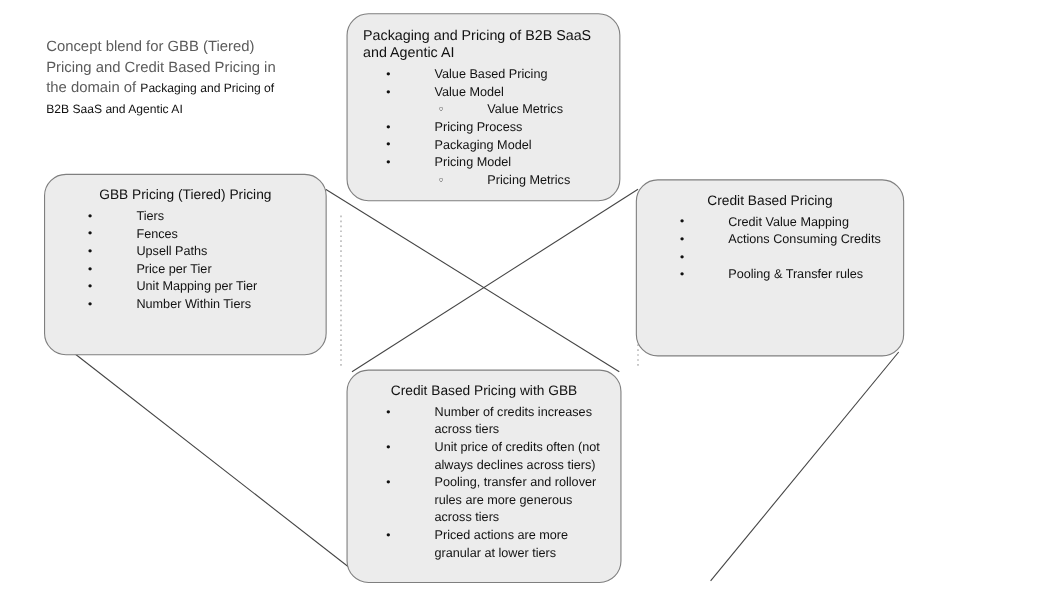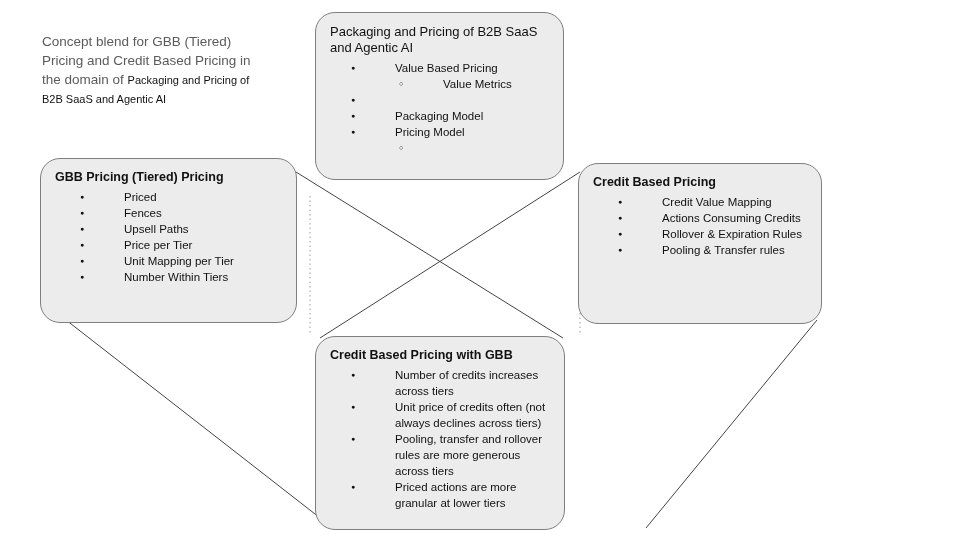--- a/index.html
+++ b/index.html
@@ -34,21 +34,21 @@
   }
   #box-generic { left: 315px; top: 12px;  width: 249px; min-height: 168px; }
   #box-left    { left: 40px;  top: 158px; width: 257px; min-height: 165px; }
   #box-right   { left: 578px; top: 163px; width: 244px; min-height: 161px; }
   #box-blend   { left: 315px; top: 336px; width: 250px; min-height: 194px; }
 
   .shape .title {
     color: #111111; font-size: 12.5px; line-height: 1.25;
     margin-bottom: 3px;
   }
-  .shape .title.bold { font-weight: bold; }
+  .shape .title.bold { font-weight: normal; text-align: center; }
   #box-generic .title { font-size: 13px; font-weight: normal; }
 
   .blist { list-style: none; margin-top: 2px; }
   .li { display: flex; align-items: flex-start; font-size: 11.5px; line-height: 16px; color: #111111; gap: 29px; }
   .li .bullet { flex: 0 0 26px; text-align: center; font-size: 7px; line-height: 16px; }
   .li.l1 { margin-left: 10px; }
   .li.l2 { margin-left: 58px; justify-content: space-between; }
   #box-left .li.l1, #box-right .li.l1 { margin-left: 14px; }
   .li .label { flex: 1 1 auto; }
 </style>
@@ -73,47 +73,53 @@
     <span class="cap-main">Concept blend for GBB (Tiered) Pricing and Credit Based Pricing in the domain of </span><span class="cap-domain">Packaging and Pricing of B2B SaaS and Agentic AI</span>
   </div>
 
   <div id="box-generic" class="shape">
     <div class="title">Packaging and Pricing of B2B SaaS and Agentic AI</div>
     <ul class="blist">
         <li class="li l1">
           <span class="bullet">●</span>
           <span class="label">Value Based Pricing</span>
         </li>
+        <li class="li l1">
+          <span class="bullet">●</span>
+          <span class="label">Value Model</span>
+        </li>
         <li class="li l2">
           <span class="bullet">○</span>
           <span class="label">Value Metrics</span>
         </li>
         <li class="li l1">
           <span class="bullet">●</span>
+          <span class="label">Pricing Process</span>
         </li>
         <li class="li l1">
           <span class="bullet">●</span>
           <span class="label">Packaging Model</span>
         </li>
         <li class="li l1">
           <span class="bullet">●</span>
           <span class="label">Pricing Model</span>
         </li>
         <li class="li l2">
           <span class="bullet">○</span>
+          <span class="label">Pricing Metrics</span>
         </li>
       </ul>
   </div>
 
   <div id="box-left" class="shape">
     <div class="title bold">GBB Pricing (Tiered) Pricing</div>
     <ul class="blist">
         <li class="li l1">
           <span class="bullet">●</span>
-          <span class="label">Priced</span>
+          <span class="label">Tiers</span>
         </li>
         <li class="li l1">
           <span class="bullet">●</span>
           <span class="label">Fences</span>
         </li>
         <li class="li l1">
           <span class="bullet">●</span>
           <span class="label">Upsell Paths</span>
         </li>
         <li class="li l1">
@@ -137,21 +143,20 @@
         <li class="li l1">
           <span class="bullet">●</span>
           <span class="label">Credit Value Mapping</span>
         </li>
         <li class="li l1">
           <span class="bullet">●</span>
           <span class="label">Actions Consuming Credits</span>
         </li>
         <li class="li l1">
           <span class="bullet">●</span>
-          <span class="label">Rollover &amp; Expiration Rules</span>
         </li>
         <li class="li l1">
           <span class="bullet">●</span>
           <span class="label">Pooling &amp; Transfer rules</span>
         </li>
       </ul>
   </div>
 
   <div id="box-blend" class="shape">
     <div class="title bold">Credit Based Pricing with GBB</div>

